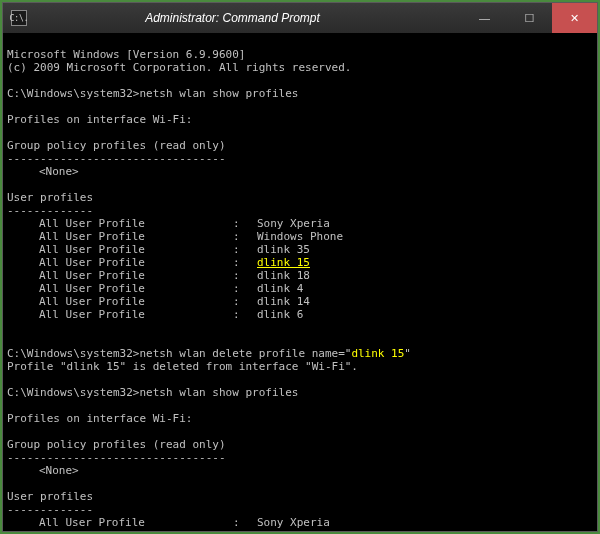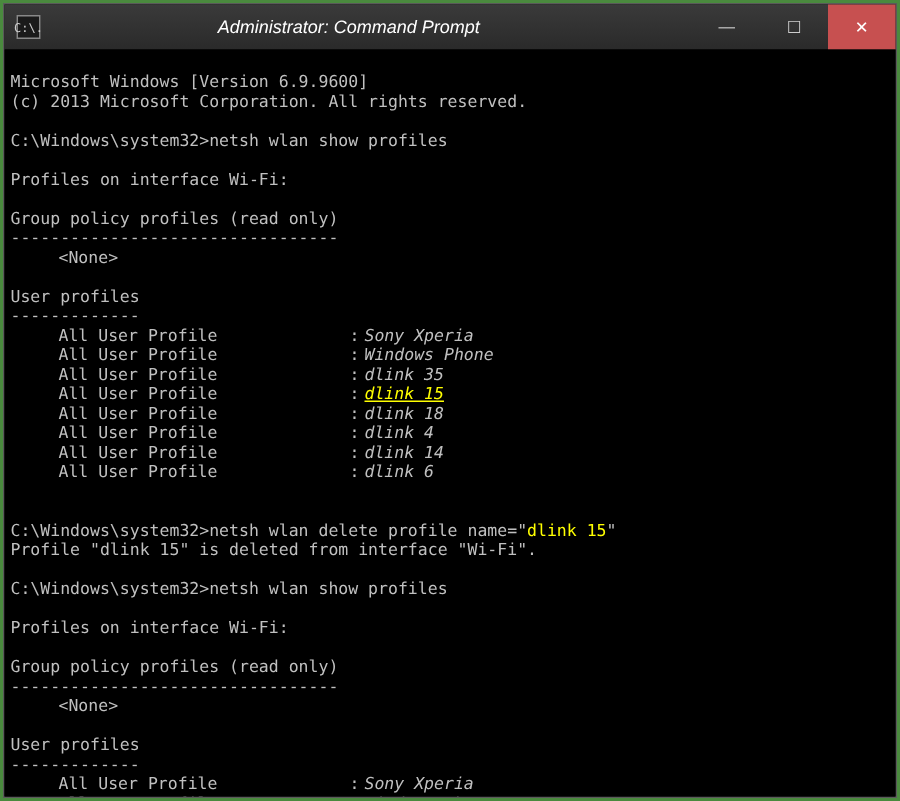--- a/index.html
+++ b/index.html
@@ -73,21 +73,21 @@
       font-family: Consolas, "Lucida Console", monospace;
       font-size: 11px;
       line-height: 13px;
       padding: 2px 4px;
       white-space: pre;
       overflow: hidden;
     }
     .indent { padding-left: 32px; }
     .colon { position: absolute; left: 226px; }
     .row { position: relative; }
-    .val { position: absolute; left: 236px; font-style: italic; }
+    .val { position: absolute; left: 250px; }
     .hl { color: #ffff00; }
     .underline { text-decoration: underline; }
     .watermark {
       position: absolute;
       right: 6px;
       bottom: 6px;
       font-size: 10px;
       color: rgba(255,255,255,0.35);
       font-family: sans-serif;
     }
@@ -101,21 +101,21 @@
     <div class="title">Administrator: Command Prompt</div>
     <div class="win-controls">
       <div class="win-btn">—</div>
       <div class="win-btn">☐</div>
       <div class="win-btn close">✕</div>
     </div>
   </div>
 
   <div class="terminal">
 <span>Microsoft Windows [Version 6.9.9600]</span>
-<span>(c) 2013 Microsoft Corporation. All rights reserved.</span>
+<span>(c) 2009 Microsoft Corporation. All rights reserved.</span>
 
 <span>C:\Windows\system32&gt;</span><span>netsh wlan show profiles</span>
 
 <span>Profiles on interface Wi-Fi:</span>
 
 <span>Group policy profiles (read only)</span>
 <span>---------------------------------</span>
 <span class="indent">&lt;None&gt;</span>
 
 <span>User profiles</span>

